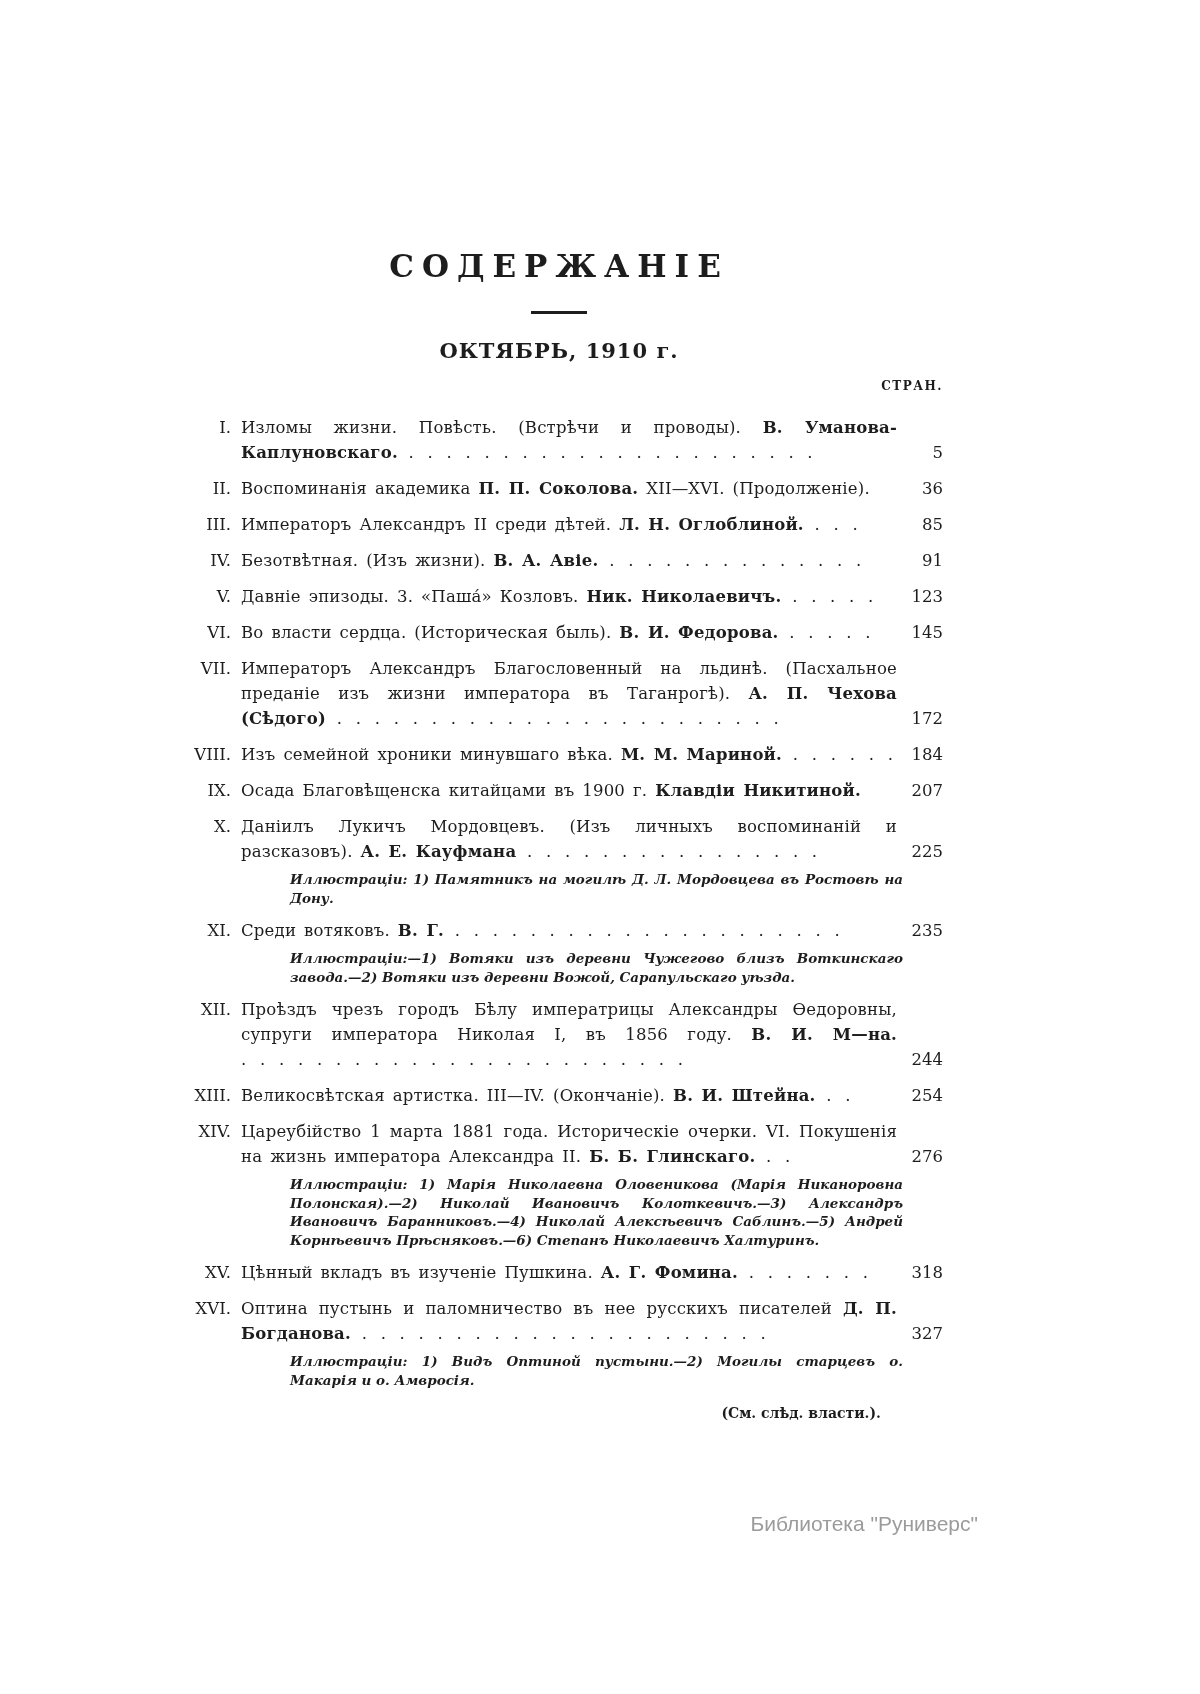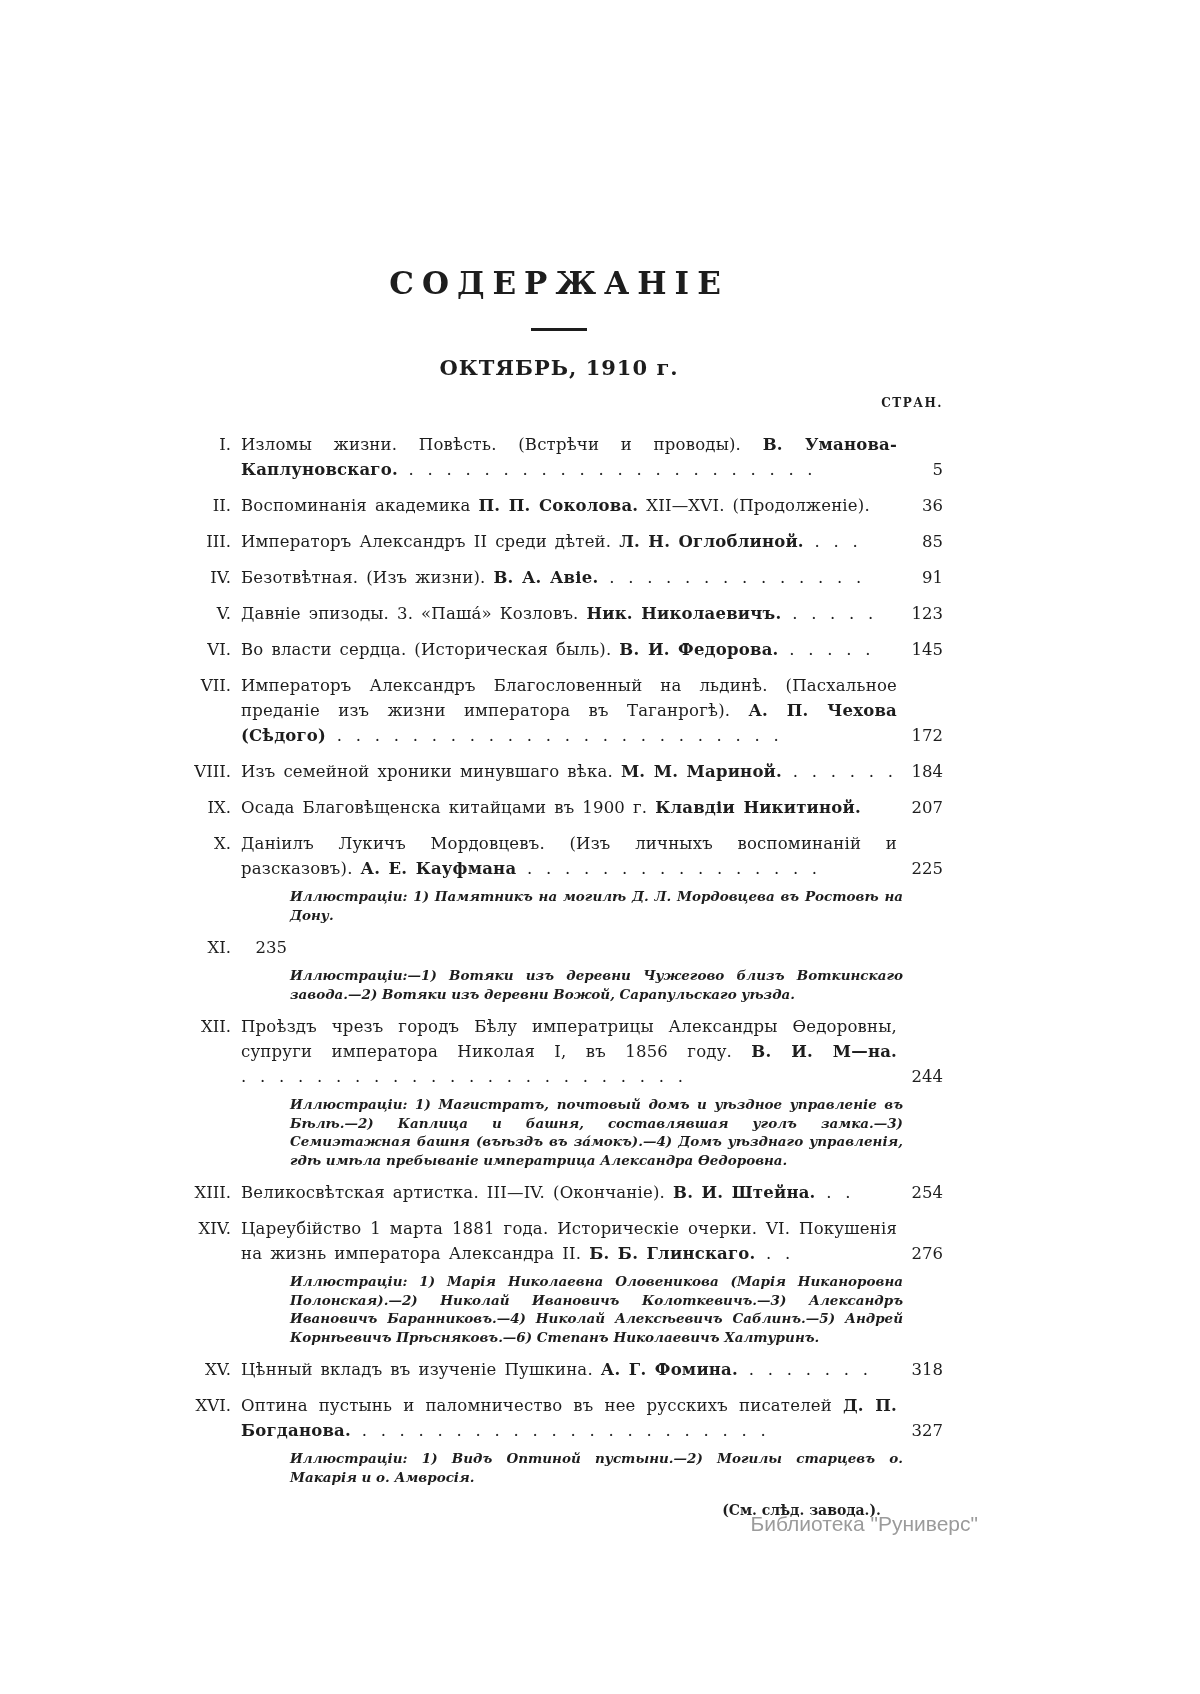--- a/index.html
+++ b/index.html
@@ -6,21 +6,21 @@
   body{
     width:1200px;height:1694px;
     background:#ffffff;
     position:relative;
     font-family:"DejaVu Serif","Liberation Serif",serif;
     color:#1d1d1d;
     overflow:hidden;
   }
   .page{
     position:absolute;
-    left:175px;top:265px;
+    left:175px;top:248px;
     width:768px;
   }
   .doc-title{
     text-align:center;
     font-size:31px;
     font-weight:bold;
     letter-spacing:8px;
     margin:0;
   }
   .title-rule{
@@ -167,31 +167,31 @@
         <div class="entry-row">
           <div class="entry-numeral">X.</div>
           <div class="entry-text"><span>Даніилъ Лукичъ Мордовцевъ. (Изъ личныхъ воспоминаній и разсказовъ). </span><span class="b">А. Е. Кауфмана</span><span class="dots"> . . . . . . . . . . . . . . . .</span></div>
           <div class="entry-page">225</div>
         </div>
         <div class="entry-ill">Иллюстраціи: 1) Памятникъ на могилѣ Д. Л. Мордовцева въ Ростовѣ на Дону.</div>
       </div>
       <div class="entry">
         <div class="entry-row">
           <div class="entry-numeral">XI.</div>
+          <div class="entry-text"><span>Среди вотяковъ. </span><span class="b">В. Г.</span><span class="dots"> . . . . . . . . . . . . . . . . . . . . .</span></div>
           <div class="entry-page">235</div>
         </div>
         <div class="entry-ill">Иллюстраціи:—1) Вотяки изъ деревни Чужегово близъ Воткинскаго завода.—2) Вотяки изъ деревни Вожой, Сарапульскаго уѣзда.</div>
       </div>
       <div class="entry">
         <div class="entry-row">
           <div class="entry-numeral">XII.</div>
           <div class="entry-text"><span>Проѣздъ чрезъ городъ Бѣлу императрицы Александры Ѳедоровны, супруги императора Николая I, въ 1856 году. </span><span class="b">В. И. М—на.</span><span class="dots"> . . . . . . . . . . . . . . . . . . . . . . . .</span></div>
           <div class="entry-page">244</div>
         </div>
-        <div class="entry-ill">Иллюстраціи: 1) Магистратъ, почтовый домъ и уѣздное управленіе въ Бѣлѣ.—2) Каплица и башня, составлявшая уголъ замка.—3) Семиэтажная башня (въѣздъ въ за́мокъ).—4) Домъ уѣзднаго управленія, гдѣ имѣла пребываніе императрица Александра Ѳедоровна.</div>
       </div>
       <div class="entry">
         <div class="entry-row">
           <div class="entry-numeral">XIII.</div>
           <div class="entry-text"><span>Великосвѣтская артистка. III—IV. (Окончаніе). </span><span class="b">В. И. Штейна.</span><span class="dots"> . .</span></div>
           <div class="entry-page">254</div>
         </div>
       </div>
       <div class="entry">
         <div class="entry-row">
@@ -210,16 +210,16 @@
       </div>
       <div class="entry">
         <div class="entry-row">
           <div class="entry-numeral">XVI.</div>
           <div class="entry-text"><span>Оптина пустынь и паломничество въ нее русскихъ писателей </span><span class="b">Д. П. Богданова.</span><span class="dots"> . . . . . . . . . . . . . . . . . . . . . .</span></div>
           <div class="entry-page">327</div>
         </div>
         <div class="entry-ill">Иллюстраціи: 1) Видъ Оптиной пустыни.—2) Могилы старцевъ о. Макарія и о. Амвросія.</div>
       </div>
     </div>
-  <div class="footer-note">(См. слѣд. завода.).</div>
+  <div class="footer-note">(См. слѣд. власти.).</div>
 </div>
 
 <div class="watermark">Библиотека "Руниверс"</div>
 
 </body></html>

